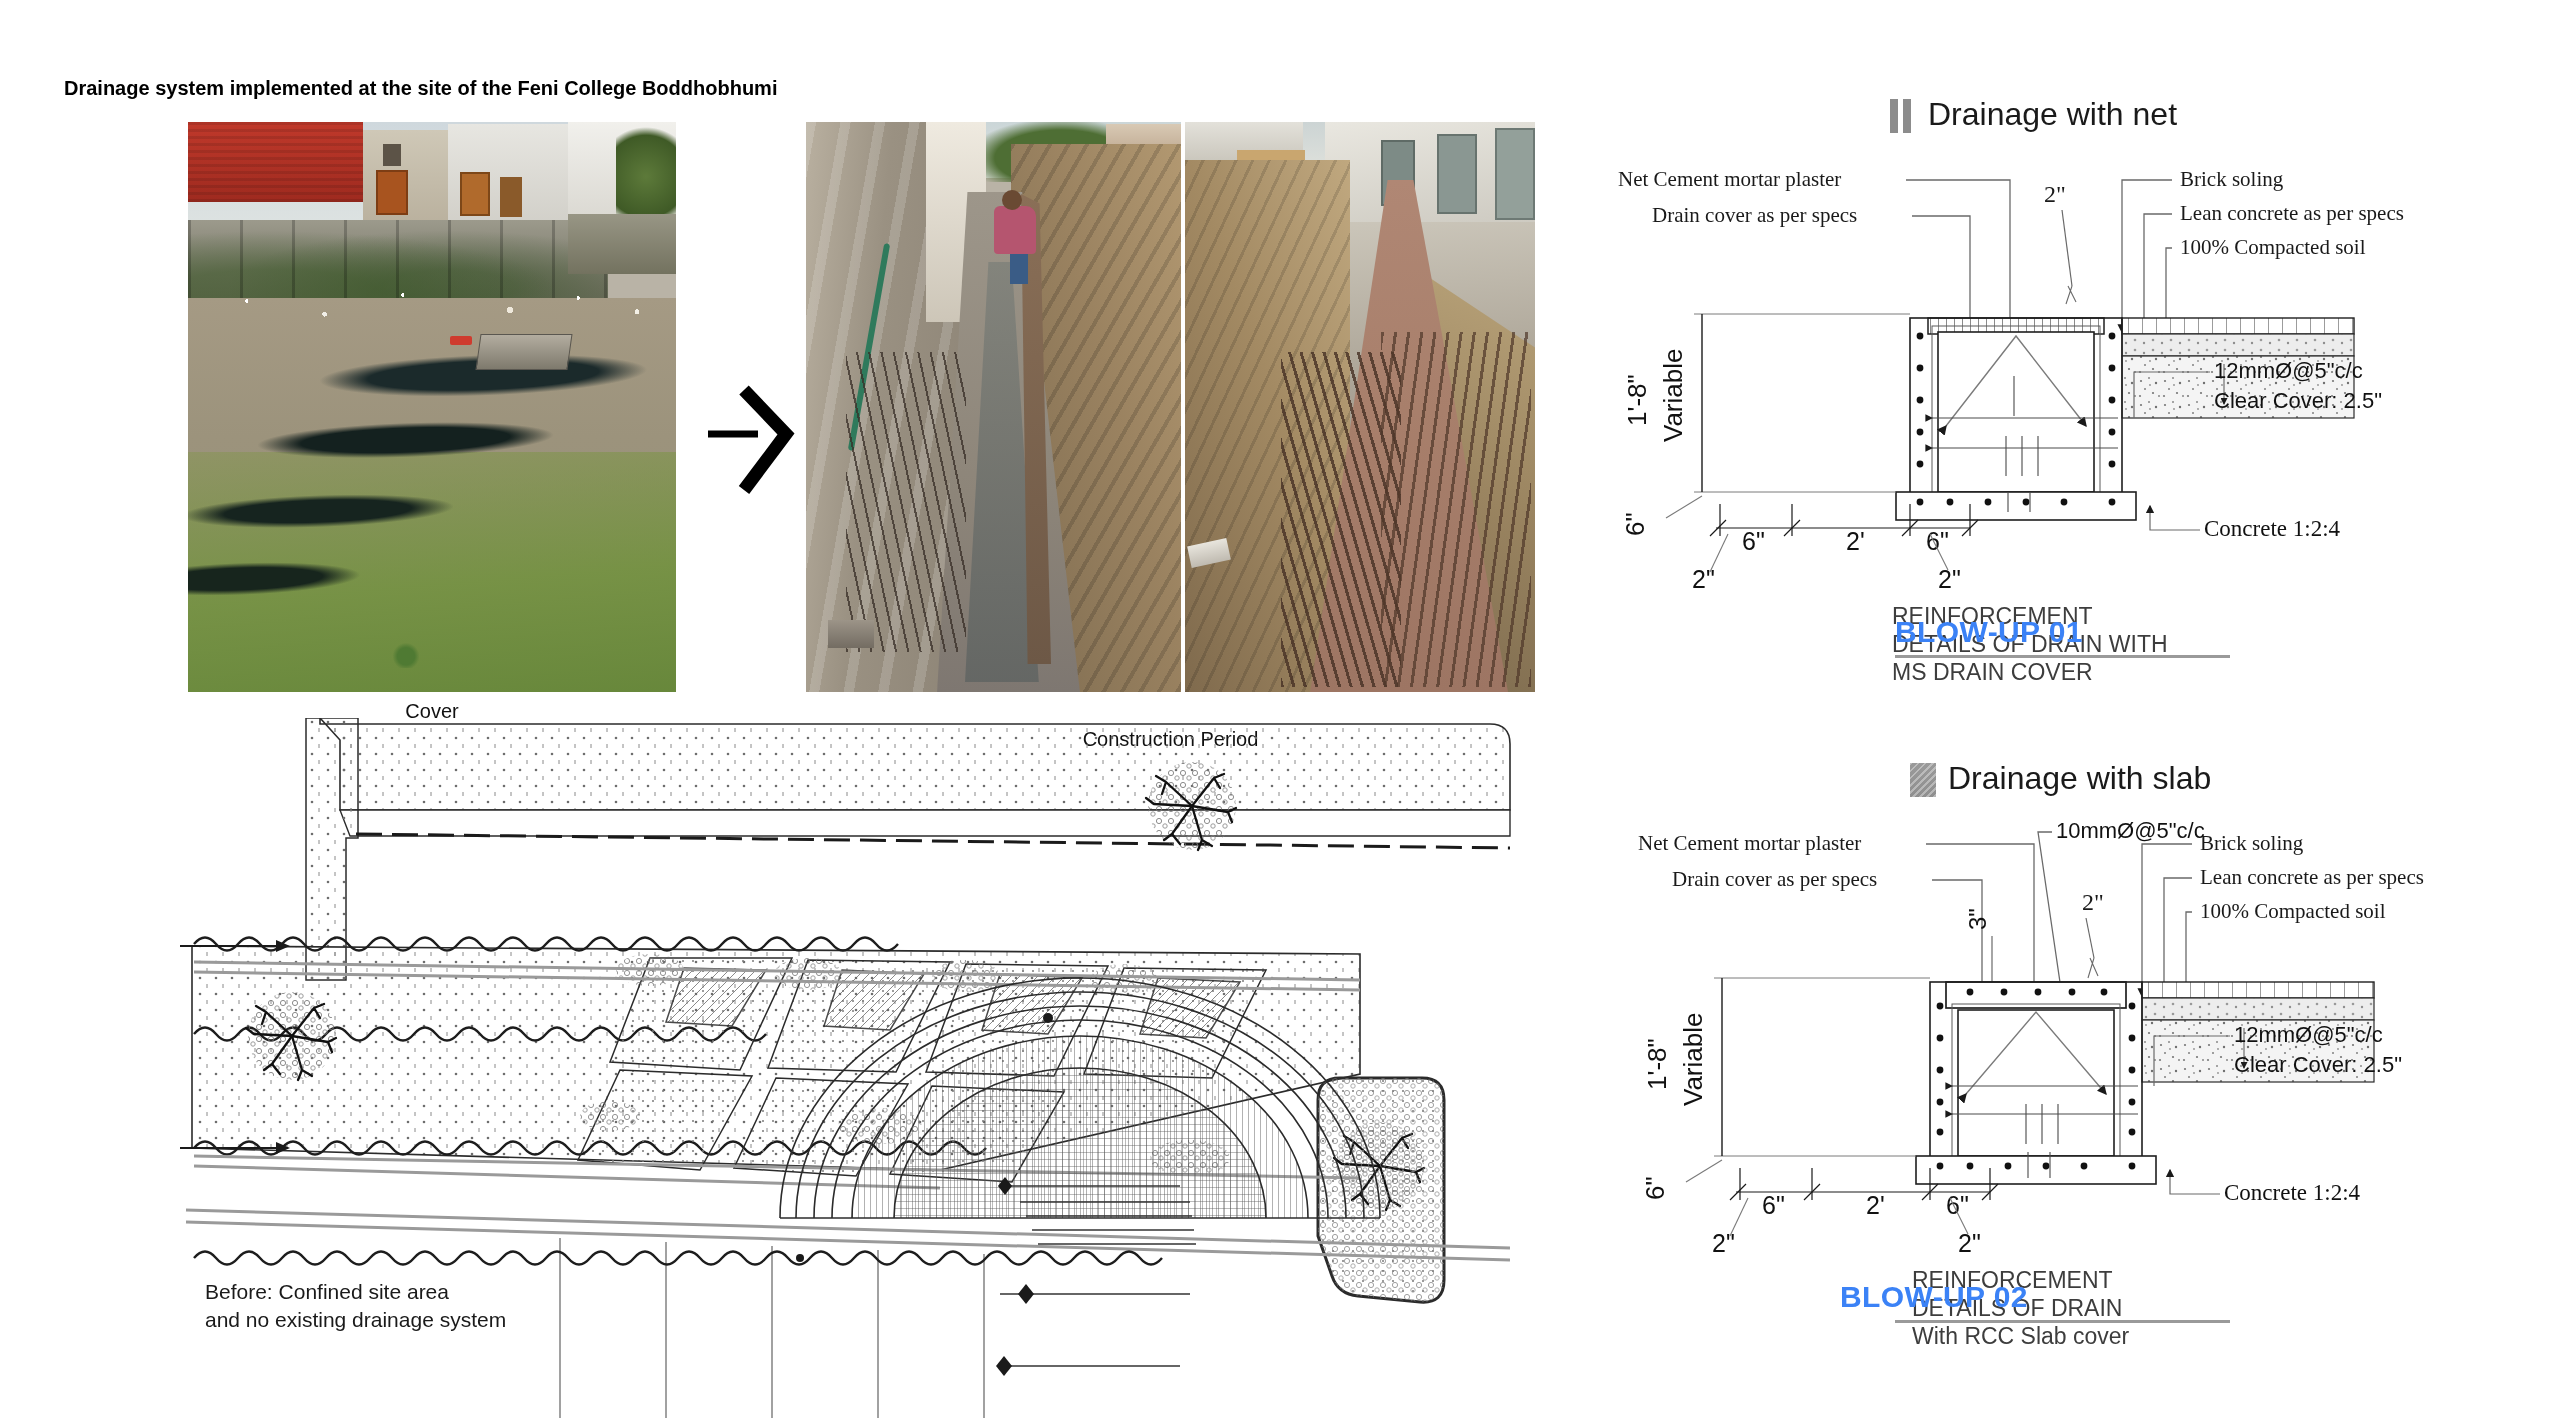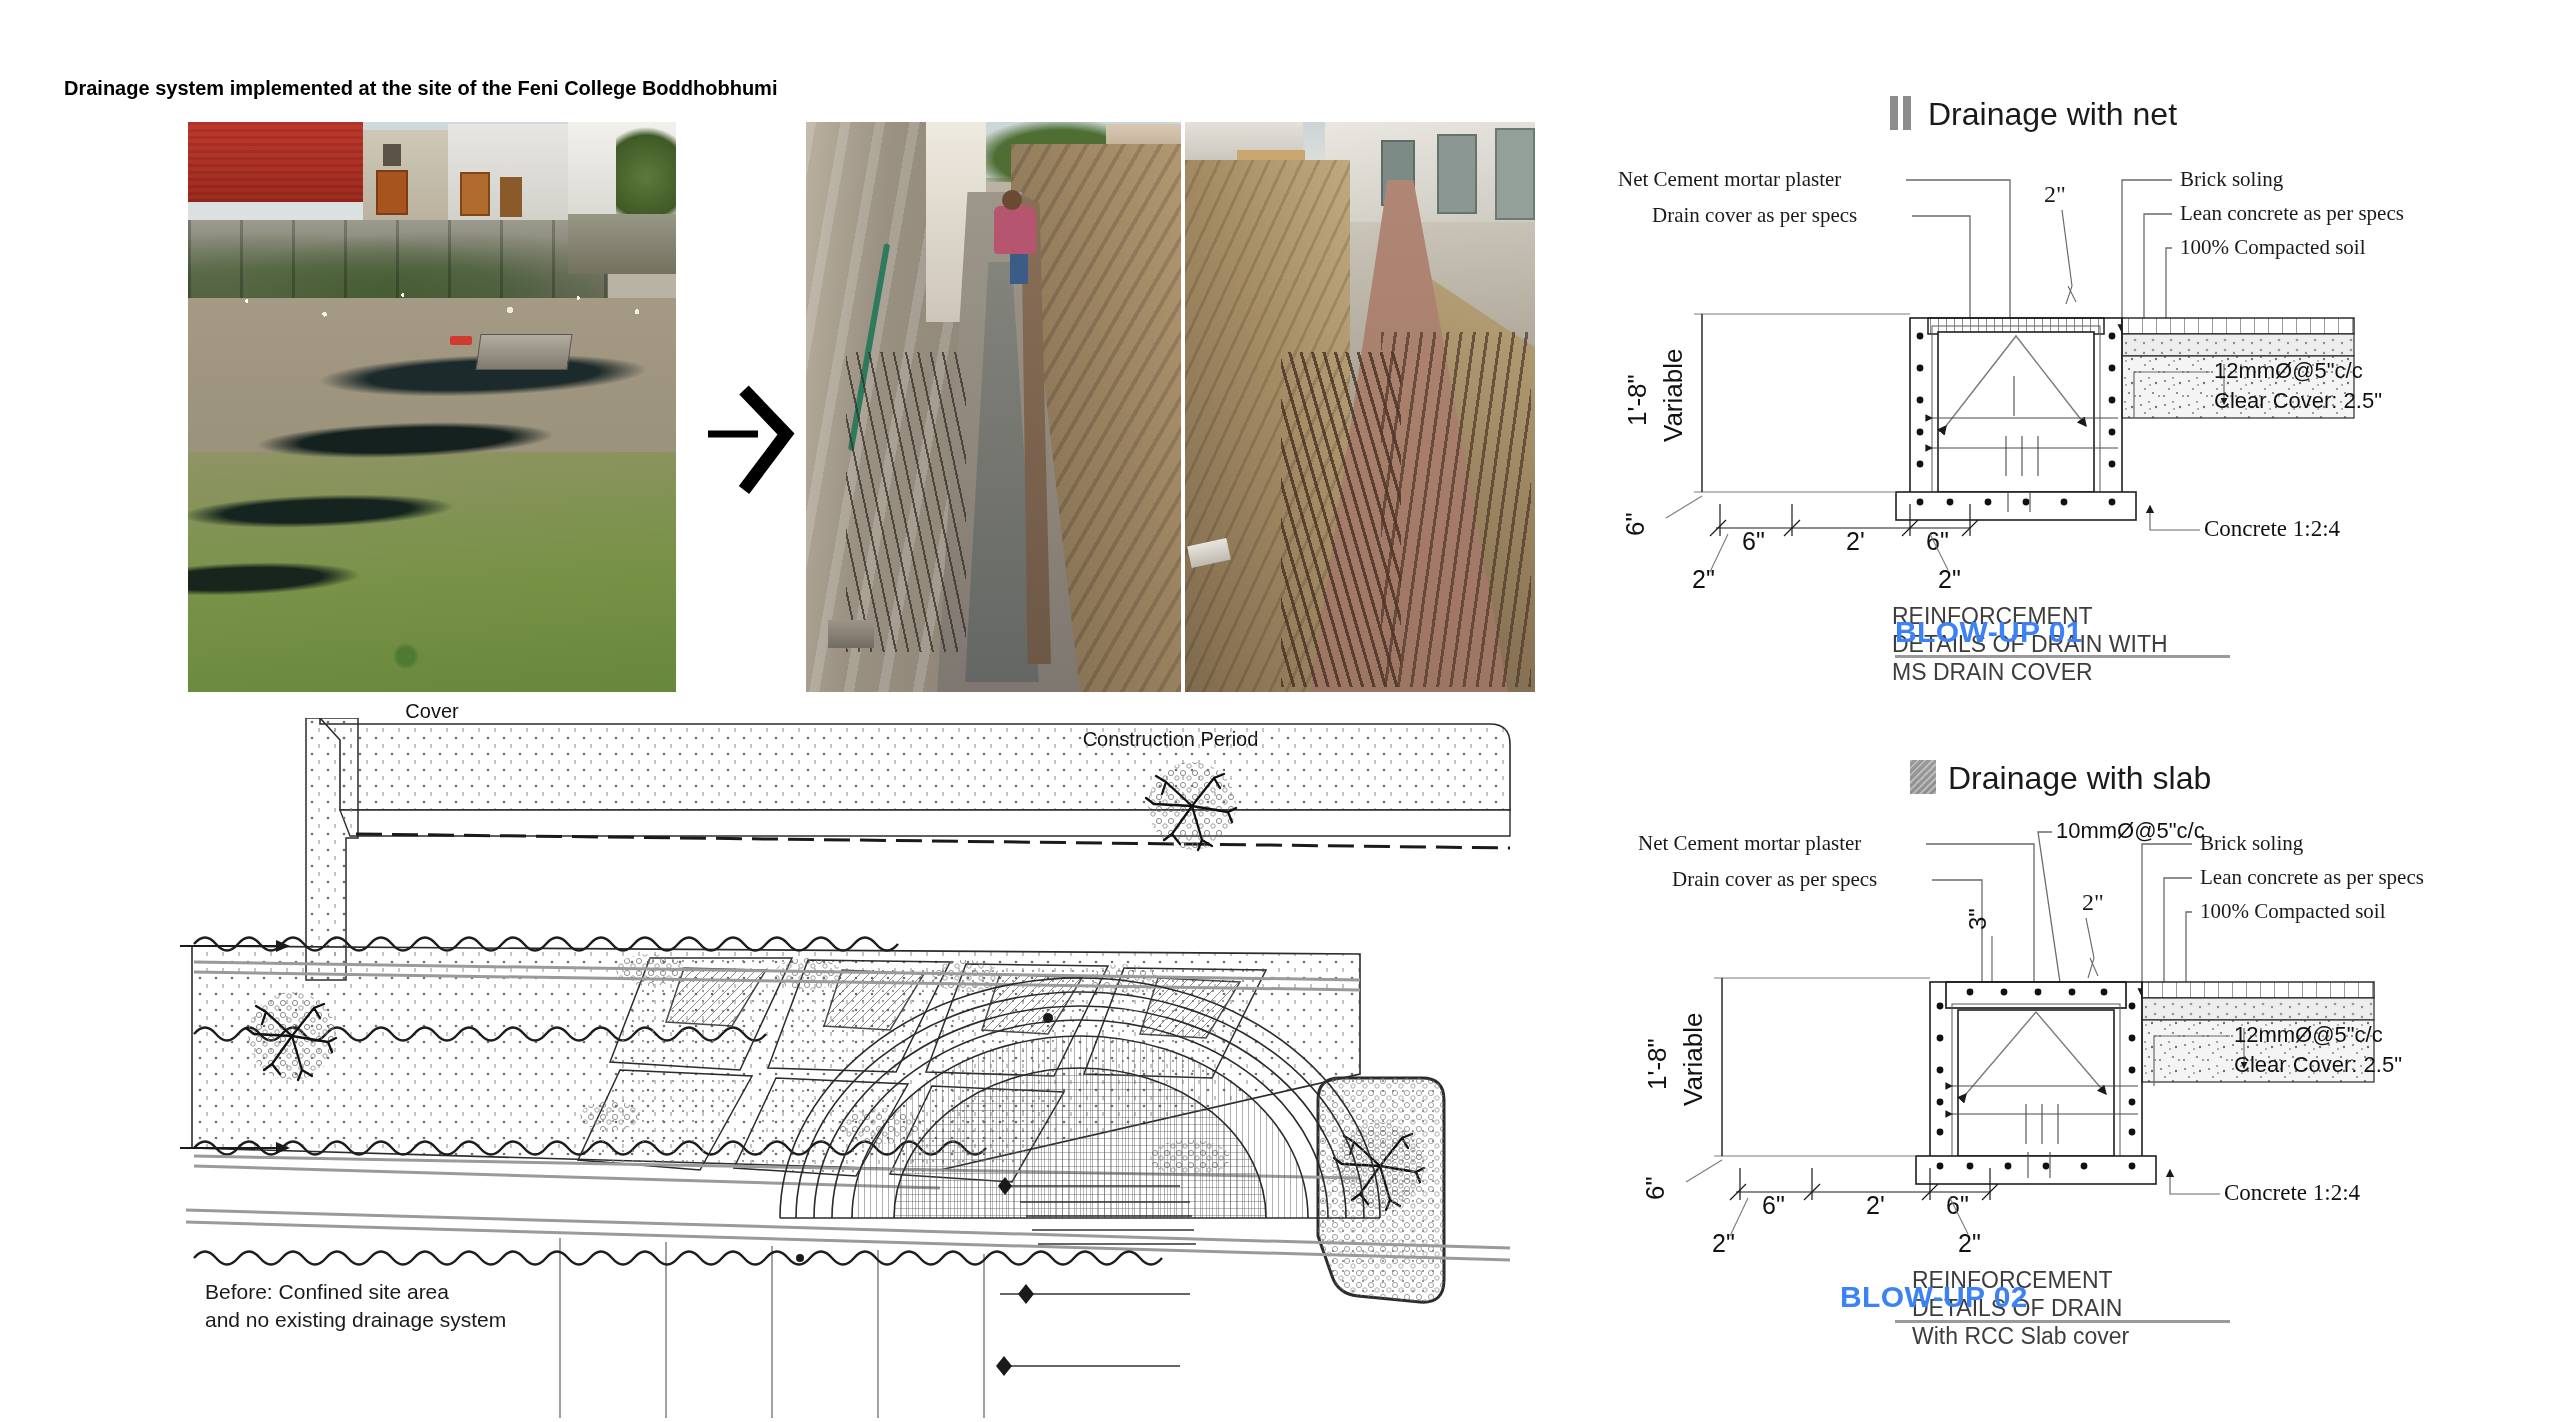--- a/index.html
+++ b/index.html
@@ -173,21 +173,21 @@
   #plan-note {
     position: absolute; left: 205px; top: 1278px;
     font-size: 21px; line-height: 1.35; color: #1a1a1a;
   }
 
   
   .section { position: absolute; }
   #sec-net  { left: 1610px; top: 96px;  width: 910px; height: 580px; }
   #sec-slab { left: 1610px; top: 760px; width: 910px; height: 580px; margin-left: 20px; }
 
-  .sec-head { position: absolute; left: 280px; top: 0; display:flex; align-items:flex-start; gap:12px; }
+  .sec-head { position: absolute; left: 280px; top: 0; display:flex; align-items:flex-end; gap:12px; }
   .sec-icon { display:inline-block; width: 26px; height: 34px; }
   .sec-icon.net  { background: repeating-linear-gradient(90deg, #8c8c8c 0 8px, #ffffff 8px 13px); }
   .sec-icon.slab { background: linear-gradient(135deg,#9a9a9a 0 100%);
                    background-image: repeating-linear-gradient(135deg, rgba(255,255,255,.35) 0 2px, rgba(255,255,255,0) 2px 5px), linear-gradient(#9a9a9a,#8f8f8f); }
   .sec-title { font-size: 32px; color: #1a1a1a; }
 
   .detail-svg { position:absolute; left:0; top:40px; }
 
   .blowup {
     position: absolute; font-size: 30px; font-weight: bold; color: #3b82f6;

